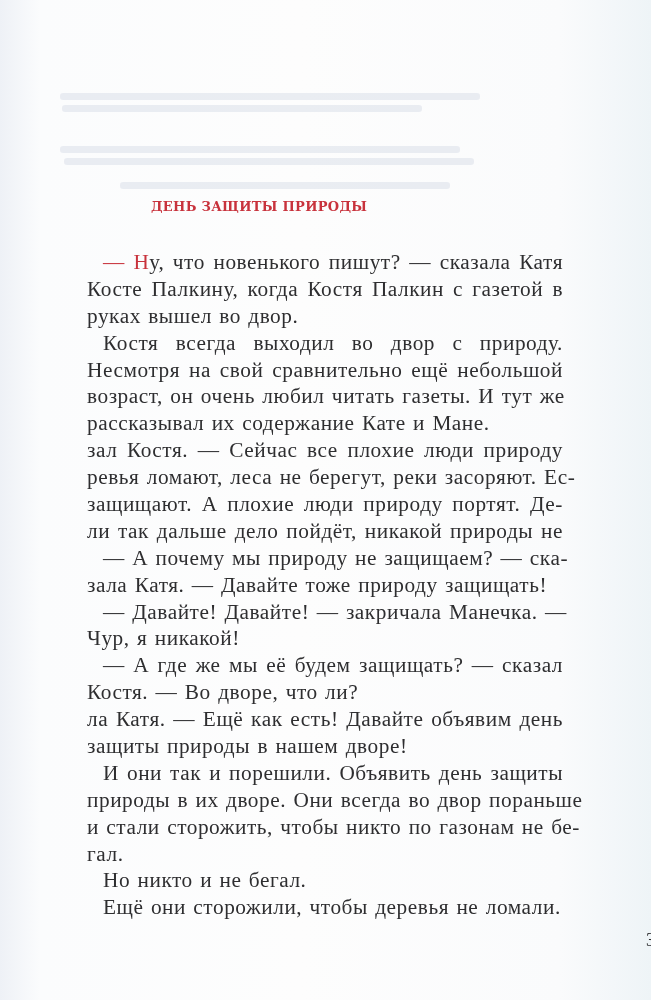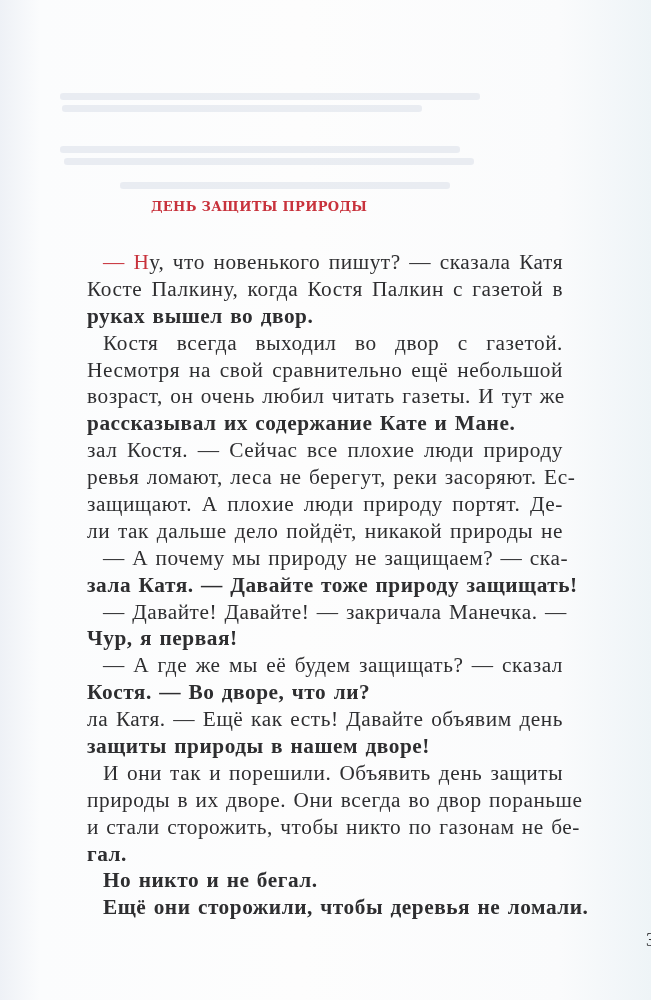--- a/index.html
+++ b/index.html
@@ -57,21 +57,21 @@
       word-spacing: 1.5px;
     }
     .line {
       display: block;
       white-space: nowrap;
       text-align: justify;
       text-align-last: justify;
       height: 26.9px;
     }
     .line.indent { padding-left: 16px; }
-    .line.last { text-align-last: left; font-weight: bold; }
+    .line.last { text-align-last: left; }
     .red { color: #c8323c; }
     .page-number {
       position: absolute;
       left: 559px;
       top: 930px;
       font-family: "Liberation Serif", serif;
       font-size: 18px;
       color: #2e2e30;
     }
   </style>
@@ -86,32 +86,32 @@
   <div class="ln" style="left:120px;top:182px;width:330px;"></div>
 </div>
 
 <div class="page">
   <div class="title">ДЕНЬ ЗАЩИТЫ ПРИРОДЫ</div>
 
   <div class="text" id="story-text">
     <span class="line indent"><span class="red">— </span><span class="red">Н</span><span>у, что новенького пишут? — сказала Катя</span></span>
   <span class="line">Косте Палкину, когда Костя Палкин с газетой в</span>
       <span class="line last">руках вышел во двор.</span>
-      <span class="line indent">Костя всегда выходил во двор с газетой.</span>
+      <span class="line indent">Костя всегда выходил во двор с природу.</span>
       <span class="line">Несмотря на свой сравнительно ещё небольшой</span>
       <span class="line">возраст, он очень любил читать газеты. И тут же</span>
       <span class="line last">рассказывал их содержание Кате и Мане.</span>
       <span class="line">зал Костя. — Сейчас все плохие люди природу</span>
       <span class="line">ревья ломают, леса не берегут, реки засоряют. Ес-</span>
       <span class="line">защищают. А плохие люди природу портят. Де-</span>
       <span class="line">ли так дальше дело пойдёт, никакой природы не</span>
       <span class="line indent">— А почему мы природу не защищаем? — ска-</span>
       <span class="line last">зала Катя. — Давайте тоже природу защищать!</span>
       <span class="line indent">— Давайте! Давайте! — закричала Манечка. —</span>
-      <span class="line last">Чур, я первая!</span>
+      <span class="line last">Чур, я никакой!</span>
       <span class="line indent">— А где же мы её будем защищать? — сказал</span>
       <span class="line last">Костя. — Во дворе, что ли?</span>
       <span class="line">ла Катя. — Ещё как есть! Давайте объявим день</span>
       <span class="line last">защиты природы в нашем дворе!</span>
       <span class="line indent">И они так и порешили. Объявить день защиты</span>
       <span class="line">природы в их дворе. Они всегда во двор пораньше</span>
       <span class="line">и стали сторожить, чтобы никто по газонам не бе-</span>
       <span class="line last">гал.</span>
       <span class="line indent last">Но никто и не бегал.</span>
       <span class="line indent last">Ещё они сторожили, чтобы деревья не ломали.</span>

